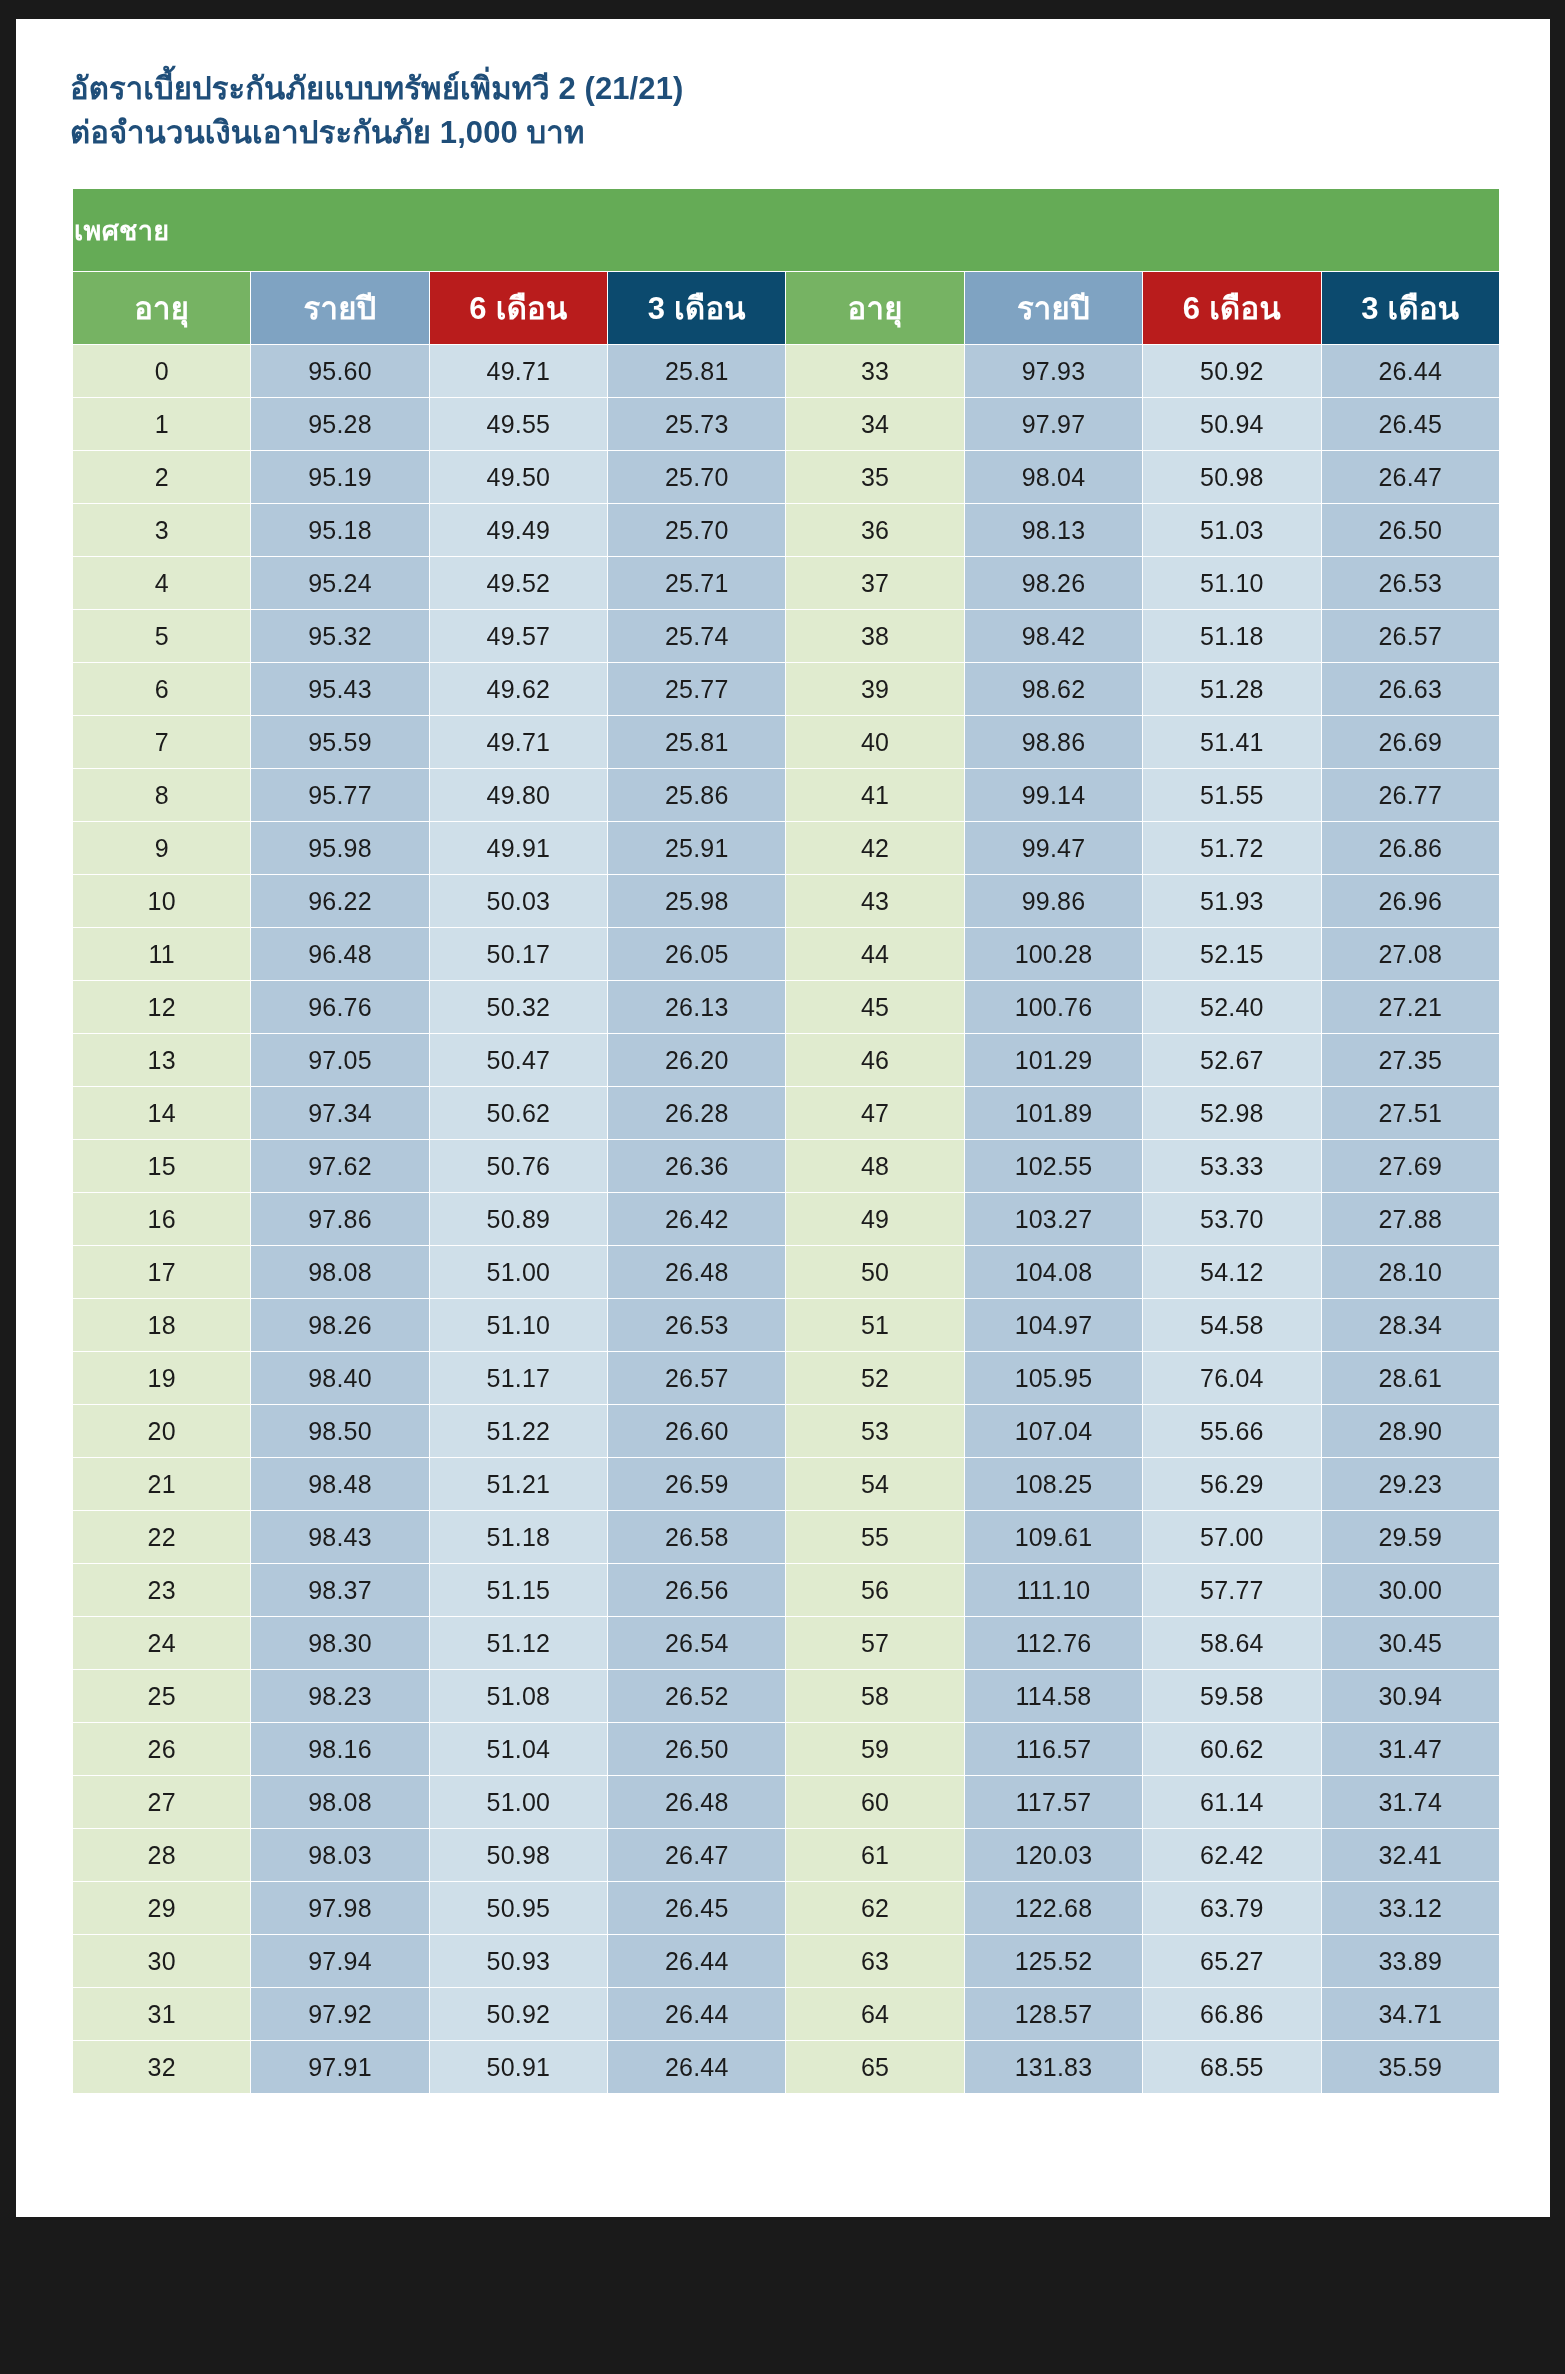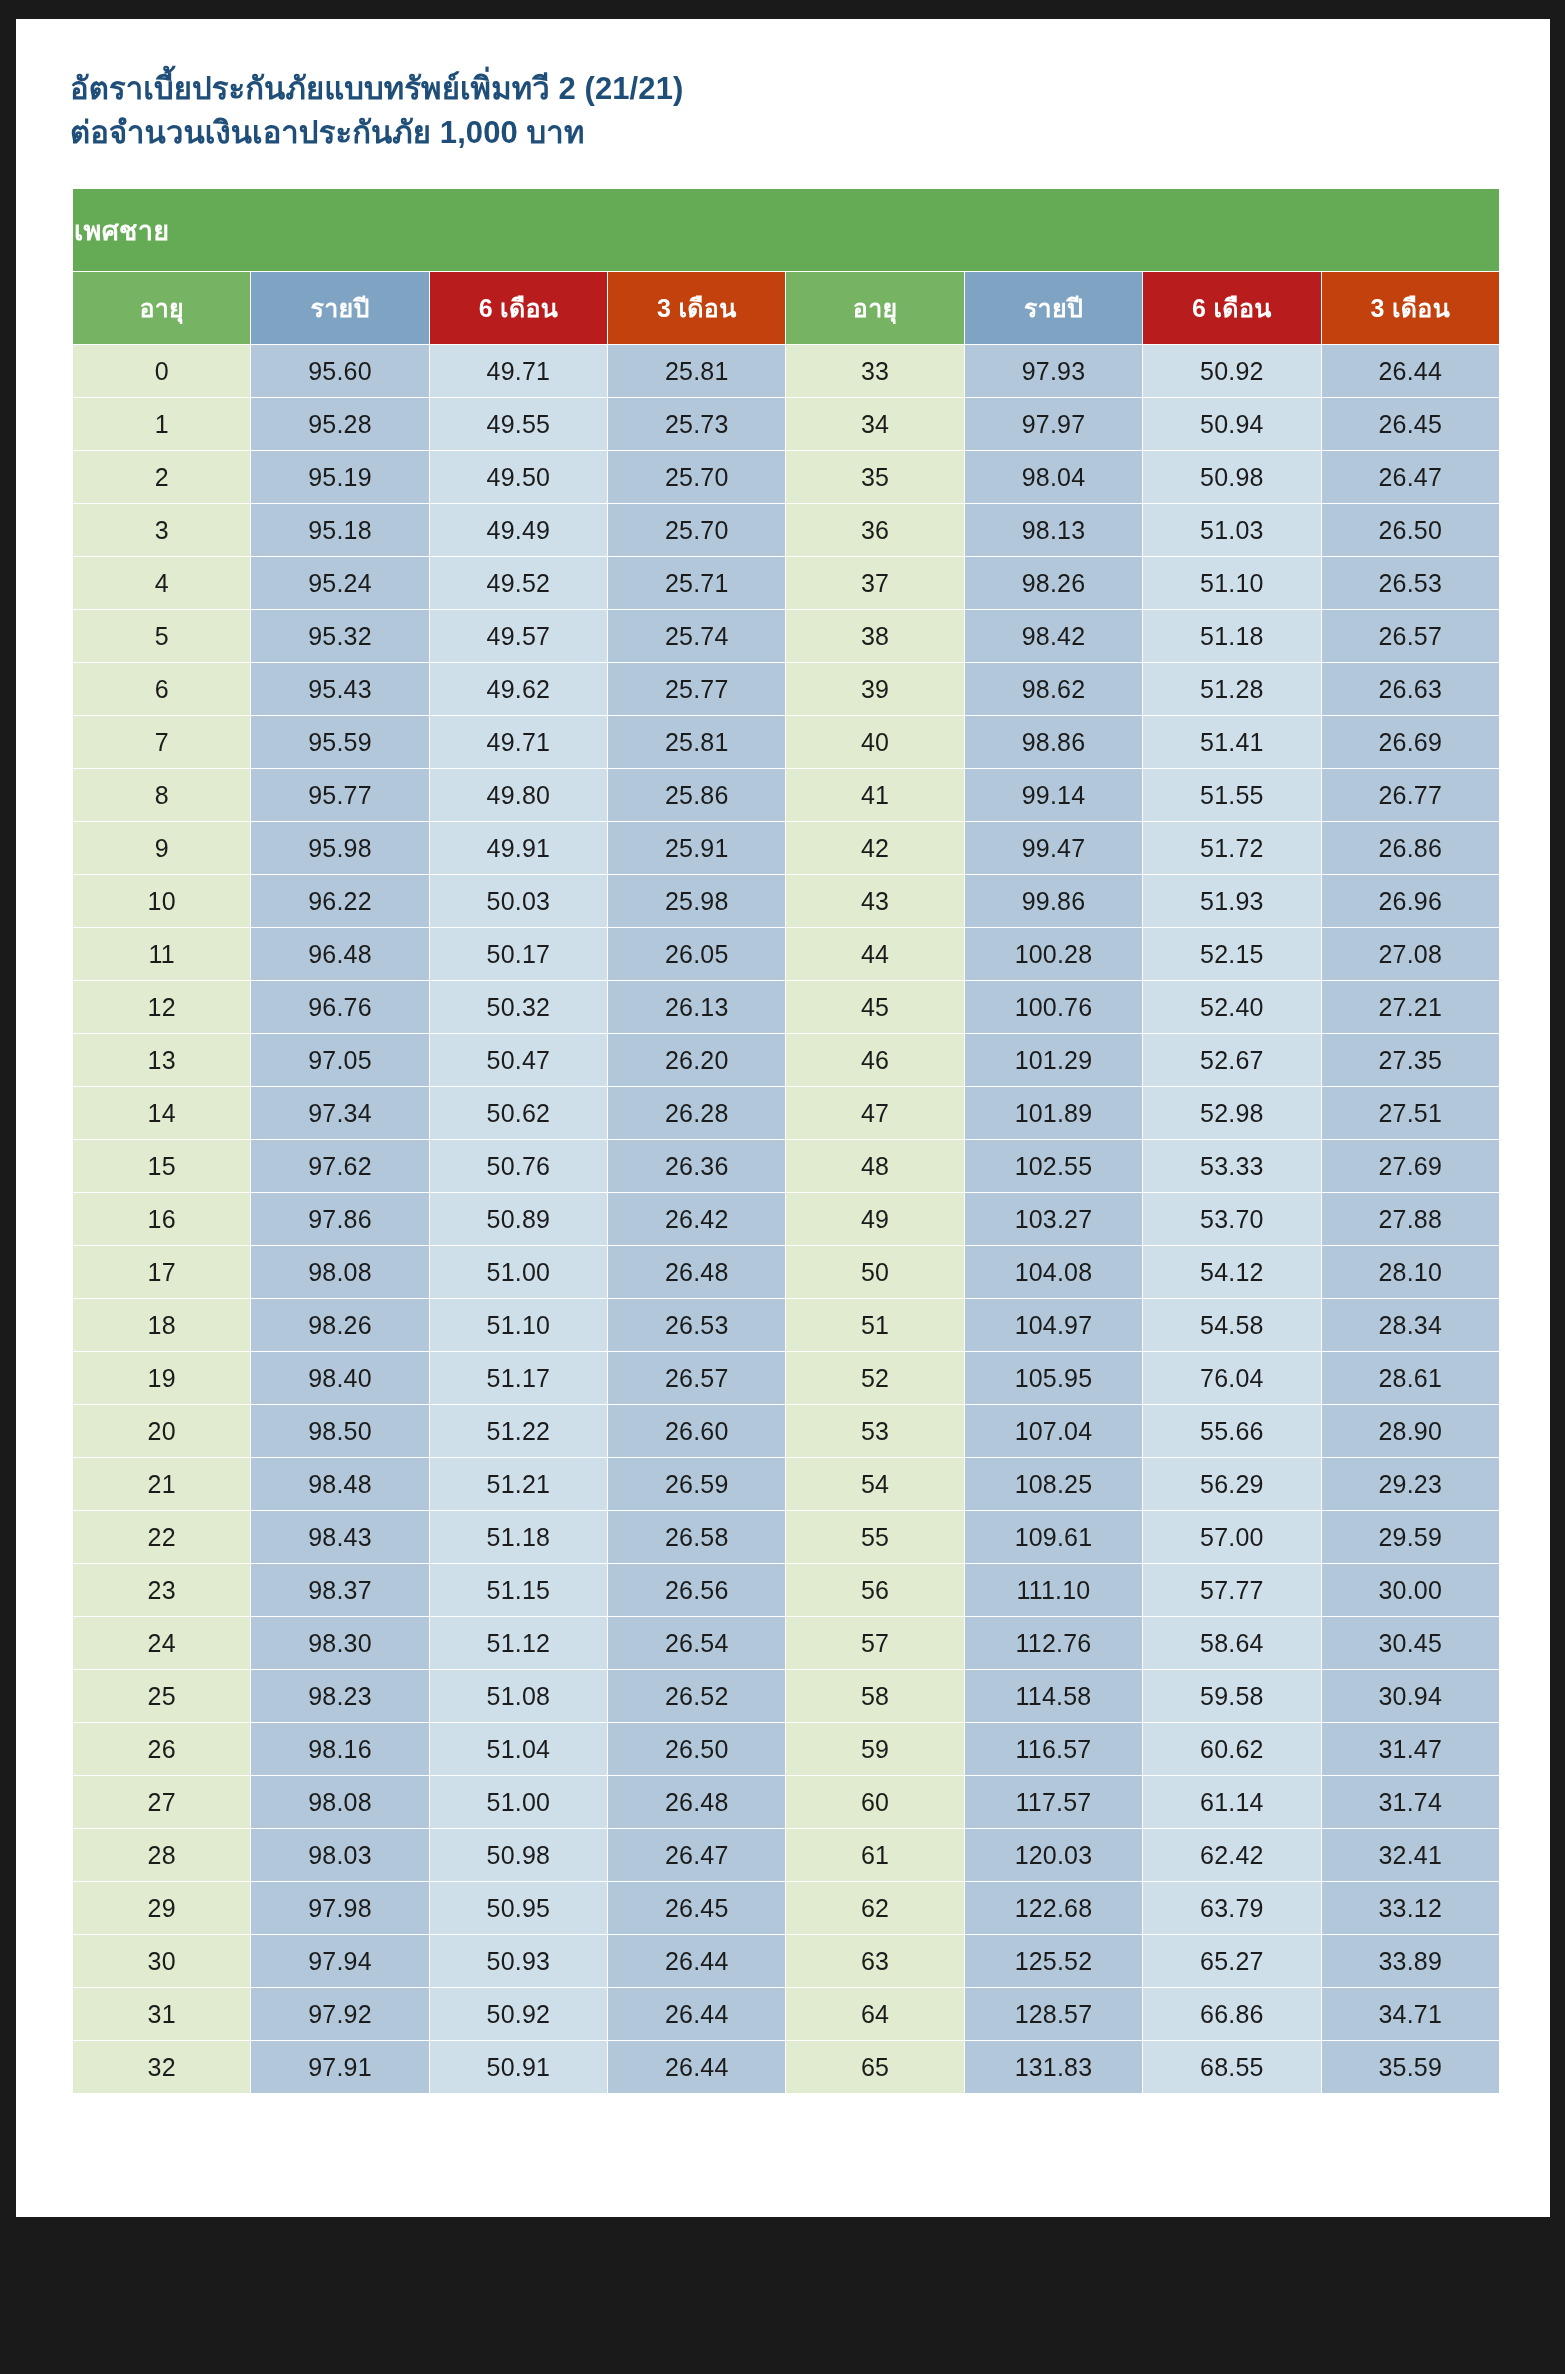--- a/index.html
+++ b/index.html
@@ -58,32 +58,32 @@
     font-weight: bold;
     text-align: left;
     height: 80px;
     vertical-align: middle;
     letter-spacing: 0.3px;
   }
 
   
   th.hd {
     height: 70px;
-    font-size: 25px;
+    font-size: 31px;
     font-weight: bold;
     color: #ffffff;
     text-align: center;
     vertical-align: middle;
     letter-spacing: 0.3px;
     margin-top: 48px;
   }
   th.hd-age   { background: #76b363; }
   th.hd-year  { background: #7fa3c2; }
   th.hd-six   { background: #b91c1c; }
-  th.hd-three { background: #c2410c; }
+  th.hd-three { background: #0c4a6e; }
 
   
   td.cell {
     height: 50px;
     font-size: 25px;
     color: #1b1b1b;
     text-align: center;
     vertical-align: middle;
     letter-spacing: 0.2px;
   }

